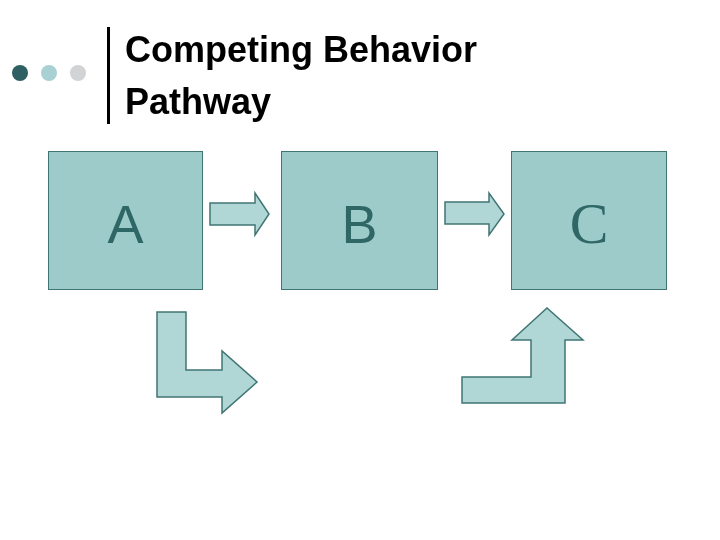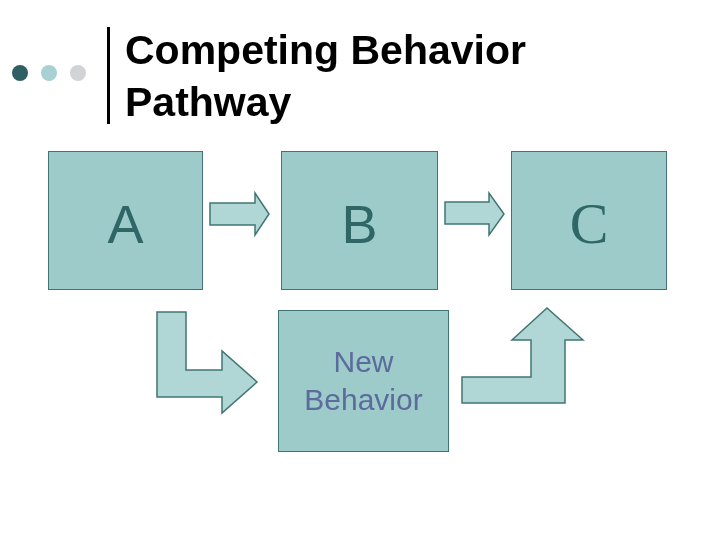--- a/index.html
+++ b/index.html
@@ -28,21 +28,21 @@
     position: absolute;
     left: 107px; top: 27px;
     width: 3px; height: 97px;
     background: #000000;
   }
 
   .slide-title {
     position: absolute;
     left: 125px; top: 24px;
     width: 420px;
-    font-size: 41px;
+    font-size: 36px;
     line-height: 52px;
     color: #000000;
     letter-spacing: 0px;
   }
 
   
   .dbox {
     position: absolute;
     background: #9ccbca;
     border: 1px solid #3f7674;
@@ -113,17 +113,14 @@
   </div>
 
   <div class="dbox box-b">
     <span class="abc-label">B</span>
   </div>
 
   <div class="dbox box-c">
     <span class="abc-label">C</span>
   </div>
 
-  <div class="dbox box-new">
-    <span class="new-label">New Behavior</span>
-  </div>
 
 </div>
 
 </body></html>

